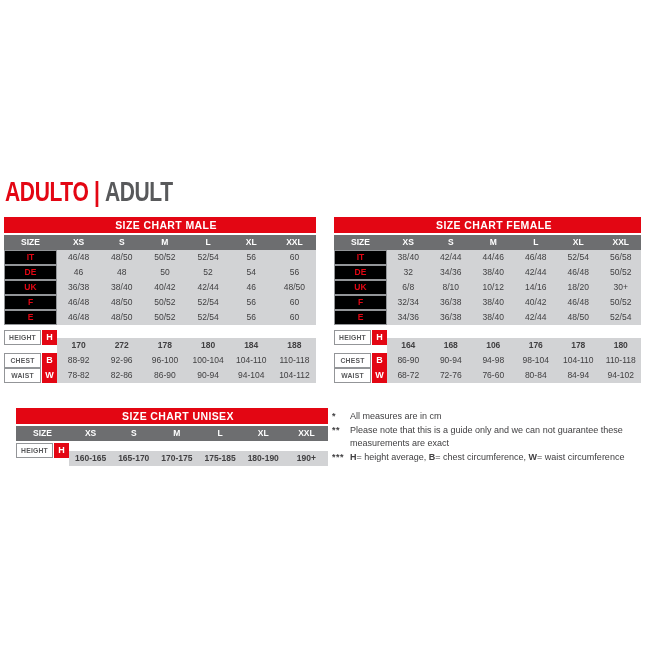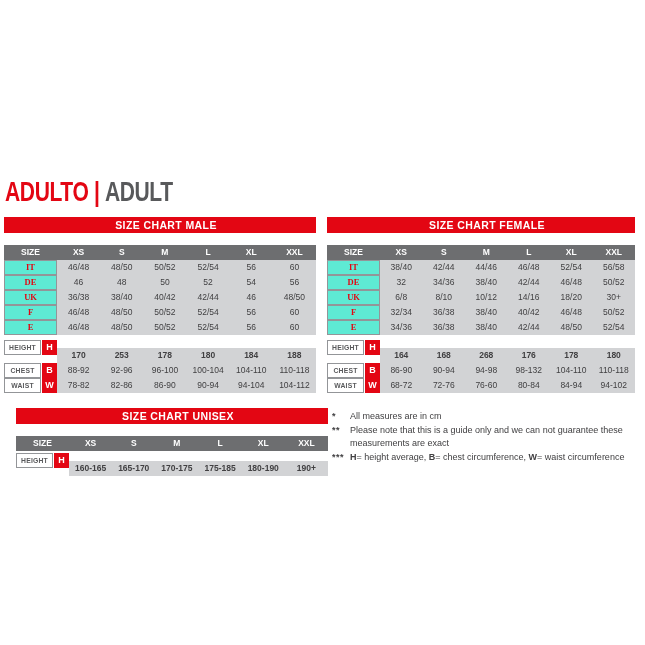--- a/index.html
+++ b/index.html
@@ -22,42 +22,42 @@
     font-weight: bold; font-size: 27px; line-height: 1; white-space: nowrap;
     letter-spacing: -0.5px; transform: scaleX(0.78); transform-origin: 0 0;
   }
   .t-red  { color: var(--red); }
   .t-sep  { color: var(--red); margin: 0 7px; font-weight: bold; }
   .t-gray { color: var(--gray); }
 
   
   .size-table { position: absolute; width: 312px; }
   #table-male   { left: 4px;   top: 217px; }
-  #table-female { left: 327px; top: 217px; width: 308px; }
+  #table-female { left: 334px; top: 217px; width: 308px; }
   #table-unisex { left: 16px;   top: 408px; }
 
   .tbl-title {
     background: var(--red); color: #fff; text-align: center;
     font-weight: bold; font-size: 10.5px; height: 16px; line-height: 16px;
-    letter-spacing: 0.4px; margin-bottom: 12px; padding-left: 12px;
+    letter-spacing: 0.4px; margin-bottom: 2px; padding-left: 12px;
   }
   .tbl-grid { display: grid; grid-template-columns: 53px repeat(6, 1fr); gap: 0; }
   .measures { margin-top: 5px; }
   .measures.tight { margin-top: 2px; }
 
   .cell {
     height: 15px; line-height: 15px; text-align: center;
     font-size: 8.5px; box-sizing: border-box; overflow: hidden; white-space: nowrap;
   }
   .cell.head    { background: var(--hdr); color: #fff; font-weight: bold; }
   .cell.data    { background: var(--cellbg); color: var(--txt); }
   .cell.data.bold { font-weight: bold; margin-top: 8px; }
   .cell.country {
-    background: #5eead4; border: 1px solid var(--border);
-    color: var(--red); font-weight: bold; line-height: 13px; font-family: Liberation Serif, serif;
+    background: #000000; border: 1px solid var(--border);
+    color: var(--red); font-weight: bold; line-height: 13px;
   }
   .measure-key { display: flex; gap: 1px; height: 15px; }
   .measure-name {
     flex: 1; background: #fff; border: 1px solid var(--border);
     color: var(--gray); font-weight: bold; font-size: 6.8px; line-height: 13px;
     text-align: center; box-sizing: border-box; letter-spacing: 0.2px; overflow: hidden;
   }
   .measure-letter {
     width: 15px; background: var(--red); color: #fff; font-weight: bold;
     font-size: 9px; line-height: 15px; text-align: center; flex: none;
@@ -127,21 +127,21 @@
         <div class="cell data">52/54</div>
         <div class="cell data">56</div>
         <div class="cell data">60</div>
       </div>
       <div class="tbl-grid measures">
         <div class="measure-key">
           <div class="measure-name">HEIGHT</div>
           <div class="measure-letter">H</div>
         </div>
         <div class="cell data bold">170</div>
-        <div class="cell data bold">253</div>
+        <div class="cell data bold">272</div>
         <div class="cell data bold">178</div>
         <div class="cell data bold">180</div>
         <div class="cell data bold">184</div>
         <div class="cell data bold">188</div>
         <div class="measure-key">
           <div class="measure-name">CHEST</div>
           <div class="measure-letter">B</div>
         </div>
         <div class="cell data">88-92</div>
         <div class="cell data">92-96</div>
@@ -207,32 +207,32 @@
         <div class="cell data">48/50</div>
         <div class="cell data">52/54</div>
       </div>
       <div class="tbl-grid measures">
         <div class="measure-key">
           <div class="measure-name">HEIGHT</div>
           <div class="measure-letter">H</div>
         </div>
         <div class="cell data bold">164</div>
         <div class="cell data bold">168</div>
-        <div class="cell data bold">268</div>
+        <div class="cell data bold">106</div>
         <div class="cell data bold">176</div>
         <div class="cell data bold">178</div>
         <div class="cell data bold">180</div>
         <div class="measure-key">
           <div class="measure-name">CHEST</div>
           <div class="measure-letter">B</div>
         </div>
         <div class="cell data">86-90</div>
         <div class="cell data">90-94</div>
         <div class="cell data">94-98</div>
-        <div class="cell data">98-132</div>
+        <div class="cell data">98-104</div>
         <div class="cell data">104-110</div>
         <div class="cell data">110-118</div>
         <div class="measure-key">
           <div class="measure-name">WAIST</div>
           <div class="measure-letter">W</div>
         </div>
         <div class="cell data">68-72</div>
         <div class="cell data">72-76</div>
         <div class="cell data">76-60</div>
         <div class="cell data">80-84</div>

